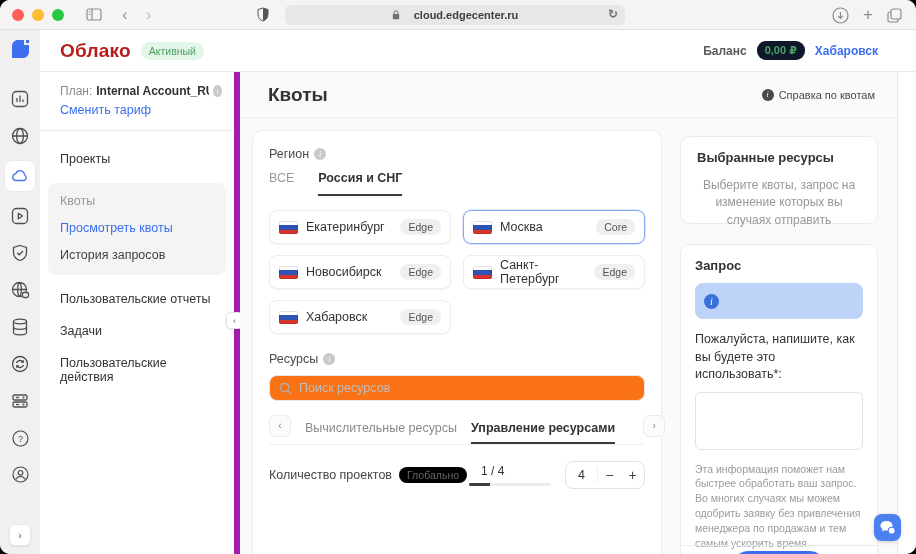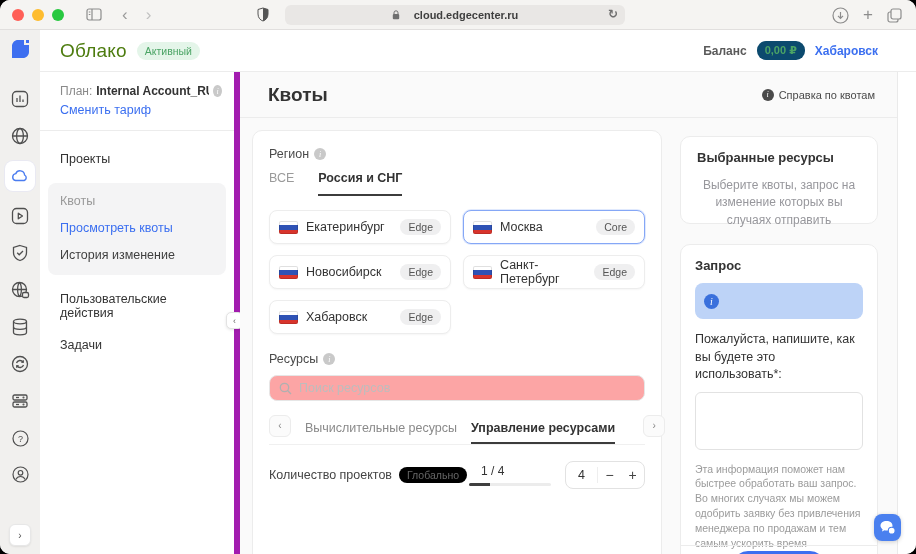--- a/index.html
+++ b/index.html
@@ -14,25 +14,25 @@
   .chrome-btn svg { display:block; }
   .sidebar-toggle { margin-left:22px; }
   .nav-chevrons { display:flex; gap:18px; margin-left:20px; color:#9a9a9a; font-size:15px; }
   .shield { position:absolute; left:257px; top:7px; }
   .urlbar { position:absolute; left:285px; top:5px; width:340px; height:20px; background:#e9e7e5; border-radius:6px; display:flex; align-items:center; justify-content:center; font-size:11px; color:#3f3f3f; gap:14px;font-weight:bold; }
   .urlbar .reload { position:absolute; right:7px; top:2px; color:#6f6f6f; font-size:12px; }
   .chrome-right { position:absolute; right:14px; top:0; height:30px; display:flex; align-items:center; gap:14px; color:#7c7c7c; }
 
   
   .app-header { position:absolute; top:30px; left:40px; right:0; height:42px; background:#fff; border-bottom:1px solid #ececec; display:flex; align-items:center; padding:0 38px 0 20px; }
-  .app-title { font-size:19px; font-weight:normal; color:#4d7c0f; letter-spacing:.2px; }
+  .app-title { font-size:19px; font-weight:bold; color:#b91c1c; letter-spacing:.2px; }
   .badge-green { margin-left:10px; background:#e4f5e9; color:#4ba465; font-size:10.5px; padding:3px 8px; border-radius:10px; }
   .header-right { margin-left:auto; display:flex; align-items:center; gap:10px;font-weight:bold; }
   .balance-label { font-size:12px; color:#5a5a5a; }
-  .balance-badge { background:#0c4a6e; color:#4ba465; font-size:11px; padding:3px 8px; border-radius:9px; }
+  .balance-badge { background:#0f172a; color:#4ba465; font-size:11px; padding:3px 8px; border-radius:9px; }
   .link-blue { color:#3b6ff0; font-size:12px; text-decoration:none; cursor:pointer; }
 
   
   .rail { position:absolute; top:30px; left:0; width:40px; bottom:0; background:#f1f0ee; display:flex; flex-direction:column; align-items:center; }
   .logo { margin-top:7px; }
   .rail-icons { margin-top:22px; display:flex; flex-direction:column; align-items:center; gap:13px; }
   .rail-icon { width:24px; height:24px; display:flex; align-items:center; justify-content:center; color:#4f4f4f; cursor:pointer; }
   .rail-icon.active { width:30px; height:30px; background:#fff; border-radius:8px; color:#4a7cf0; box-shadow:0 0 0 1px #e9e9f2; }
   .rail-bottom { margin-top:auto; display:flex; flex-direction:column; align-items:center; gap:12px; padding-bottom:8px; }
   .expand-btn { width:22px; height:22px; background:#fff; border:1px solid #e7e7e7; border-radius:6px; box-shadow:0 1px 2px rgba(0,0,0,.08); display:flex; align-items:center; justify-content:center; font-size:10px; color:#555; cursor:pointer; margin-top:26px; }
@@ -68,21 +68,21 @@
   .rtab { padding-bottom:9px; color:#9a9a9a; cursor:pointer; border-bottom:2px solid transparent; }
   .rtab.active { color:#333; font-weight:bold; border-bottom-color:#3c3c3c; }
 
   .chips { margin-top:14px; display:grid; grid-template-columns:1fr 1fr; gap:11px 12px; }
   .chip { height:34px; background:#fff; border:1px solid #ededed; border-radius:8px; box-shadow:0 1px 2px rgba(0,0,0,.04); display:flex; align-items:center; gap:8px; padding:0 9px; cursor:pointer; }
   .chip.selected { border:1px solid #85a7f6; box-shadow:0 0 0 1px rgba(133,167,246,.25); }
   .flag { width:19px; height:13px; border-radius:2px; background:linear-gradient(to bottom,#fff 0 33%,#2f52b5 33% 66%,#d8342c 66% 100%); box-shadow:inset 0 0 0 1px rgba(0,0,0,.12); flex:none; }
   .chip-name { font-size:12.5px; color:#333; }
   .chip-badge { margin-left:auto; background:#efeff0; border-radius:10px; padding:2px 8px; font-size:10.5px; color:#555; }
 
-  .search-box { margin-top:9px; height:26px; border:1px solid #e6e6e6; border-radius:8px; background:#fca5a5; display:flex; align-items:center; gap:7px; padding:0 9px; }
+  .search-box { margin-top:9px; height:26px; border:1px solid #e6e6e6; border-radius:8px; background:#f97316; display:flex; align-items:center; gap:7px; padding:0 9px; }
   .search-box input { border:none; outline:none; flex:1; font-size:12.5px; color:#444; font-family:inherit; background:transparent; }
   .search-box input::placeholder { color:#bdbdbd; }
 
   .res-tabs { margin-top:12px; height:32px; display:flex; align-items:stretch; gap:14px; border-bottom:1px solid #f0f0f0; }
   .tab-scroll-btn { align-self:center; width:22px; height:22px; flex:none; border:1px solid #ececec; background:#fbfbfb; border-radius:6px; display:flex; align-items:center; justify-content:center; font-size:10px; color:#888; cursor:pointer; margin-bottom:6px; }
   .res-tab { display:flex; align-items:center; font-size:12.5px; color:#8a8a8a; border-bottom:2px solid transparent; cursor:pointer; white-space:nowrap; }
   .res-tab.active { color:#333; font-weight:bold; border-bottom-color:#3c3c3c; }
   .res-tab.truncate { max-width:104px; overflow:hidden; }
 
   .quota-row { margin-top:16px; display:flex; align-items:center; }
@@ -274,24 +274,25 @@
         <span class="plan-value">Internal Account_RUB_Cl...</span>
         <span class="info-light">i</span>
       </div>
       <a class="link-blue change-plan">Сменить тариф</a>
     </div>
     <div class="side-nav">
       <div class="side-item">Проекты</div>
       <div class="quota-group">
         <div class="group-title">Квоты</div>
         <div class="group-item active">Просмотреть квоты</div>
-        <div class="group-item">История изменение</div>
-      </div>
+        <div class="group-item">История запросов</div>
+      </div>
+      <div class="side-item">Пользовательские отчеты</div>
+      <div class="side-item">Задачи</div>
       <div class="side-item">Пользовательские действия</div>
-      <div class="side-item">Задачи</div>
     </div>
     <span class="collapse-btn">‹</span>
   </div>
 
   <div class="main">
     <div class="title-row">
       <span class="page-title">Квоты</span>
       <span class="help-link">
         <span class="info-dark">i</span>
         <span>Справка по квотам</span>

